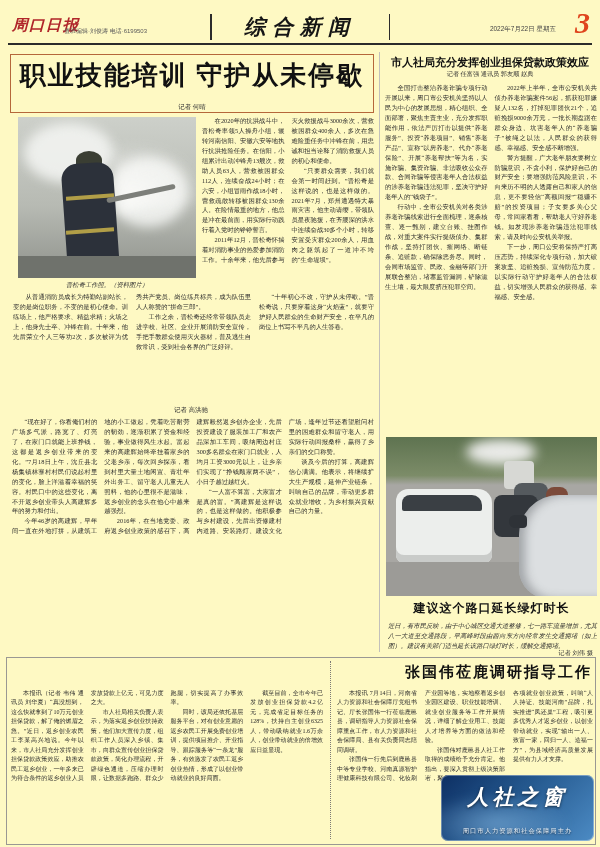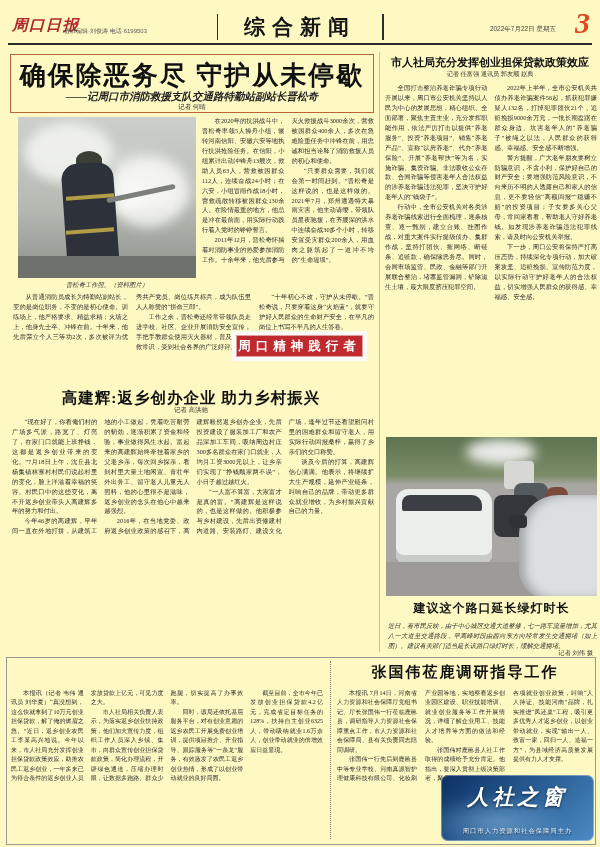--- a/index.html
+++ b/index.html
@@ -7,21 +7,21 @@
     position:relative;width:600px;height:847px;margin:0 auto;
     background:#fef9c3;overflow:hidden;
     font-family:"Liberation Serif","DejaVu Serif",serif;color:#1e1e1e;
   }
   .abs{position:absolute;}
   
   #masthead{left:12px;top:16px;font-size:15px;font-weight:bold;font-style:italic;
     color:#b0262a;letter-spacing:1px;transform:scaleX(1.05);transform-origin:left;}
   #staff-line{left:64px;top:27px;font-size:6px;color:#5a5a5a;font-family:"Liberation Sans",sans-serif;}
   #section-title-wrap{left:210px;top:12px;width:180px;height:30px;display:flex;
-    align-items:center;justify-content:center;gap:26px;}
+    align-items:center;justify-content:space-between;gap:26px;font-style:italic;}
   .title-bar{width:1.5px;height:26px;background:#2c2c2c;}
   #section-title{font-size:21px;letter-spacing:7px;color:#151515;font-weight:bold;}
   #date-line{right:44px;top:25px;font-size:6.5px;color:#444;font-family:"Liberation Sans",sans-serif;}
   #page-number{right:10px;top:6px;font-size:30px;font-weight:bold;font-style:italic;color:#df451e;}
   #header-rule{left:8px;top:43px;width:584px;height:1.5px;background:#2b2b2b;}
   
   #main-divider{left:379px;top:52px;width:1px;height:600px;background:#c2c0bb;}
   
   .headline{font-weight:bold;color:#111;text-align:center;}
   .byline{text-align:center;font-size:6.5px;color:#333;}
@@ -91,21 +91,21 @@
   
   #pn-headline{left:386px;top:600px;width:211px;font-size:12px;letter-spacing:1px;}
   #pn-caption{left:388px;top:621px;width:209px;font-size:6.3px;font-style:italic;
     line-height:1.55;text-align:justify;color:#2e2e2e;}
   #pn-credit{left:388px;top:649px;width:205px;text-align:right;font-size:6.3px;color:#333;}
   
   #bottom-strip{left:6px;top:657px;width:588px;height:186px;border:1px solid #9a9893;}
   #bottom-divider{left:330px;top:661px;width:0;height:178px;border-left:1px dotted #7d7b76;}
   #bl-headline{left:12px;top:662px;width:312px;font-size:14.5px;}
   #bl-body{left:11px;top:689px;width:312px;height:151px;font-size:6px;}
-  #br-headline{left:338px;top:663px;width:254px;font-size:15px;letter-spacing:2px;}
+  #br-headline{left:338px;top:663px;width:254px;font-size:15px;letter-spacing:2px;text-align:right;}
   #br-body{left:337px;top:689px;width:256px;height:151px;font-size:6px;}
   #blue-box{left:441px;top:775px;width:153px;height:66px;overflow:hidden;
     background:linear-gradient(135deg,#0d2f63 0%,#25598f 45%,#4c8bc4 100%);
     box-shadow:inset 0 0 0 1px rgba(255,255,255,.35);border-radius:7px;}
   .bb-glow{position:absolute;left:-20px;top:18px;width:150px;height:60px;border-radius:50%;
     background:radial-gradient(rgba(150,200,240,.5),rgba(150,200,240,0) 70%);filter:blur(4px);}
   #bb-title{position:absolute;left:0;top:8px;width:100%;text-align:center;color:#fff;
     font-size:21px;font-weight:bold;letter-spacing:4px;font-style:italic;
     text-shadow:0 1px 3px rgba(0,0,0,.6);}
   #bb-subtitle{position:absolute;left:0;bottom:5px;width:100%;text-align:center;color:#eaf2fa;
@@ -123,22 +123,21 @@
     <span id="section-title">综合新闻</span>
     <span class="title-bar"></span>
   </div>
   <div class="abs" id="date-line">2022年7月22日  星期五</div>
   <div class="abs" id="page-number">3</div>
   <div class="abs" id="header-rule"></div>
 
   <div class="abs" id="main-divider"></div>
 
   <div class="abs" id="fire-box"></div>
-  <div class="abs headline" id="fire-headline">确保除恶务尽  守护从未停歇</div>
-  <div class="abs" id="fire-subhead">——记周口市消防救援支队交通路特勤站副站长晋松奇</div>
+  <div class="abs headline" id="fire-headline">职业技能培训  守护从未停歇</div>
   <div class="abs byline" id="fire-byline">记者 何晴</div>
 
   <div class="abs" id="fire-photo">
     <div class="mist" style="left:6px;top:6px;width:90px;height:60px;"></div>
     <div class="mist" style="left:90px;top:40px;width:80px;height:70px;"></div>
     <div class="spray"></div>
     <div class="ff-helmet"></div>
     <div class="ff-body"></div>
     <div class="ff-stripe" style="top:78px;"></div>
     <div class="ff-stripe" style="top:112px;"></div>
@@ -150,23 +149,21 @@
   <div class="abs col-text c2" id="fire-text-right">
     <p>在2020年的抗洪战斗中，晋松奇率领5人操舟小组，辗转河南信阳、安徽六安等地执行抗洪抢险任务。在信阳，小组累计出动冲锋舟13艘次，救助人员63人，营救被困群众112人，连续奋战24小时；在六安，小组冒雨作战18小时，营救疏散转移被困群众130余人。在险情最重的地方，他总是冲在最前面，用实际行动践行着入党时的铮铮誓言。</p>
     <p>2011年12月，晋松奇怀揣着对消防事业的热爱参加消防工作。十余年来，他先后参与灭火救援战斗3000余次，营救被困群众400余人，多次在急难险重任务中冲锋在前，用忠诚和担当诠释了消防救援人员的初心和使命。</p>
     <p>“只要群众需要，我们就会第一时间赶到。”晋松奇是这样说的，也是这样做的。2021年7月，郑州遭遇特大暴雨灾害，他主动请缨，带领队员星夜驰援，在齐腰深的洪水中连续奋战30多个小时，转移安置受灾群众200余人，用血肉之躯筑起了一道冲不垮的“生命堤坝”。</p>
   </div>
   <div class="abs col-text c3" id="fire-text-below">
     <p>从普通消防员成长为特勤站副站长，变的是岗位职务，不变的是初心使命。训练场上，他严格要求、精益求精；火场之上，他身先士卒、冲锋在前。十年来，他先后荣立个人三等功2次，多次被评为优秀共产党员、岗位练兵标兵，成为队伍里人人称赞的“拼命三郎”。</p>
     <p>工作之余，晋松奇还经常带领队员走进学校、社区、企业开展消防安全宣传，手把手教群众使用灭火器材，普及逃生自救常识，受到社会各界的广泛好评。</p>
     <p>“十年初心不改，守护从未停歇。”晋松奇说，只要穿着这身“火焰蓝”，就要守护好人民群众的生命财产安全，在平凡的岗位上书写不平凡的人生答卷。</p>
   </div>
-  <div class="abs" id="spirit-badge">周口精神践行者</div>
-
-  <div class="abs headline" id="gao-headline">高建辉:返乡创办企业 助力乡村振兴</div>
+
   <div class="abs byline" id="gao-byline">记者 高洪驰</div>
   <div class="abs col-text c4" id="gao-body">
     <p>“现在好了，你看俺们村的广场多气派，路宽了、灯亮了，在家门口就能上班挣钱，这都是返乡创业带来的变化。”7月18日上午，沈丘县北杨集镇林寨村村民们说起村里的变化，脸上洋溢着幸福的笑容。村民口中的这些变化，离不开返乡创业带头人高建辉多年的努力和付出。</p>
     <p>今年46岁的高建辉，早年间一直在外地打拼，从建筑工地的小工做起，凭着吃苦耐劳的韧劲，逐渐积累了资金和经验，事业做得风生水起。富起来的高建辉始终牵挂着家乡的父老乡亲，每次回乡探亲，看到村里大量土地闲置、青壮年外出务工、留守老人儿童无人照料，他的心里很不是滋味，返乡创业的念头在他心中越来越强烈。</p>
     <p>2016年，在当地党委、政府返乡创业政策的感召下，高建辉毅然返乡创办企业，先后投资建设了服装加工厂和农产品深加工车间，吸纳周边村庄300多名群众在家门口就业，人均月工资3000元以上，让乡亲们实现了“挣钱顾家两不误”，小日子越过越红火。</p>
     <p>“一人富不算富，大家富才是真的富。”高建辉是这样说的，也是这样做的。他积极参与乡村建设，先后出资修建村内道路、安装路灯、建设文化广场，逢年过节还看望慰问村里的困难群众和留守老人，用实际行动回报桑梓，赢得了乡亲们的交口称赞。</p>
     <p>谈及今后的打算，高建辉信心满满。他表示，将继续扩大生产规模，延伸产业链条，叫响自己的品牌，带动更多群众就业增收，为乡村振兴贡献自己的力量。</p>
   </div>
 
   <div class="abs headline" id="fraud-headline">市人社局充分发挥创业担保贷款政策效应</div>

